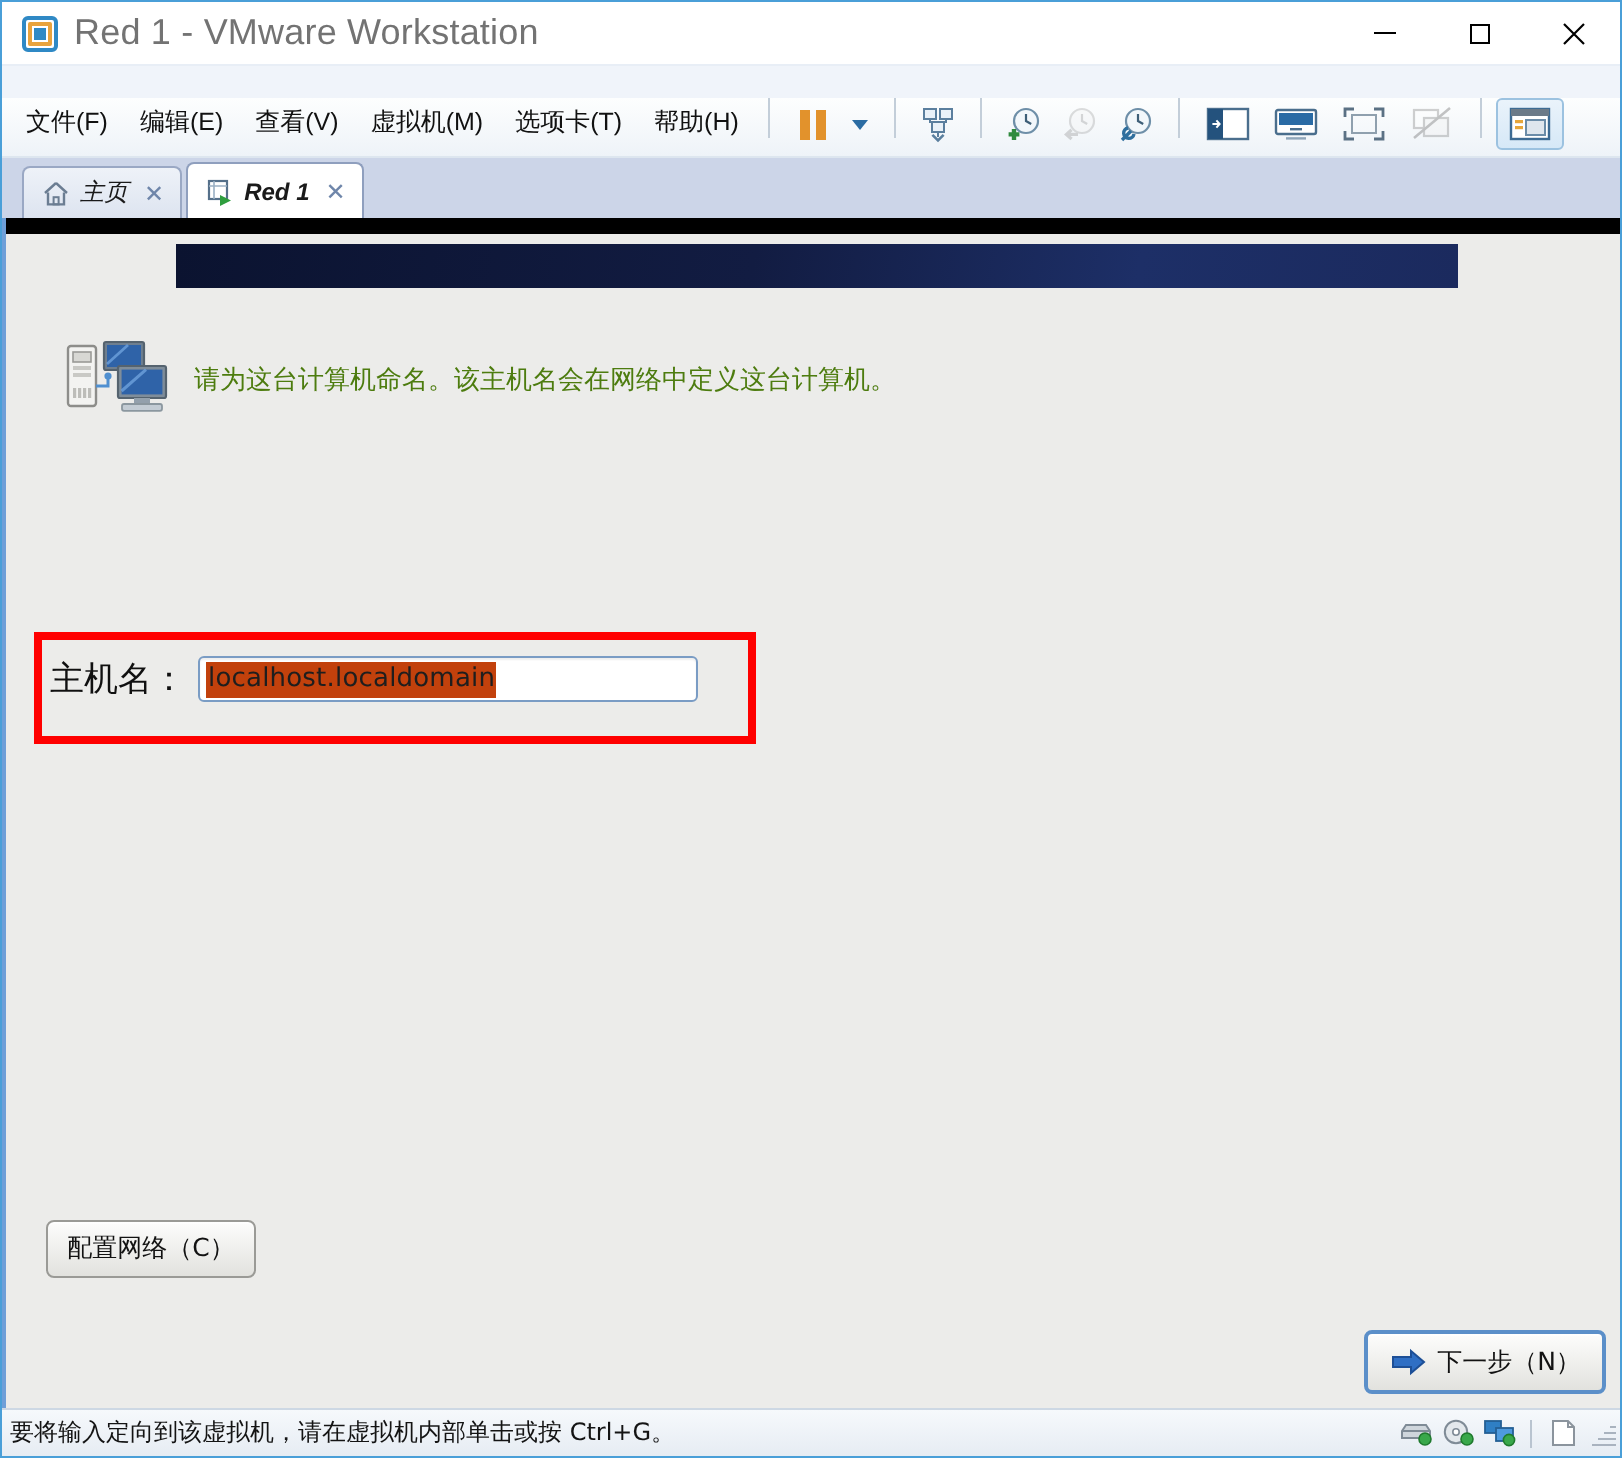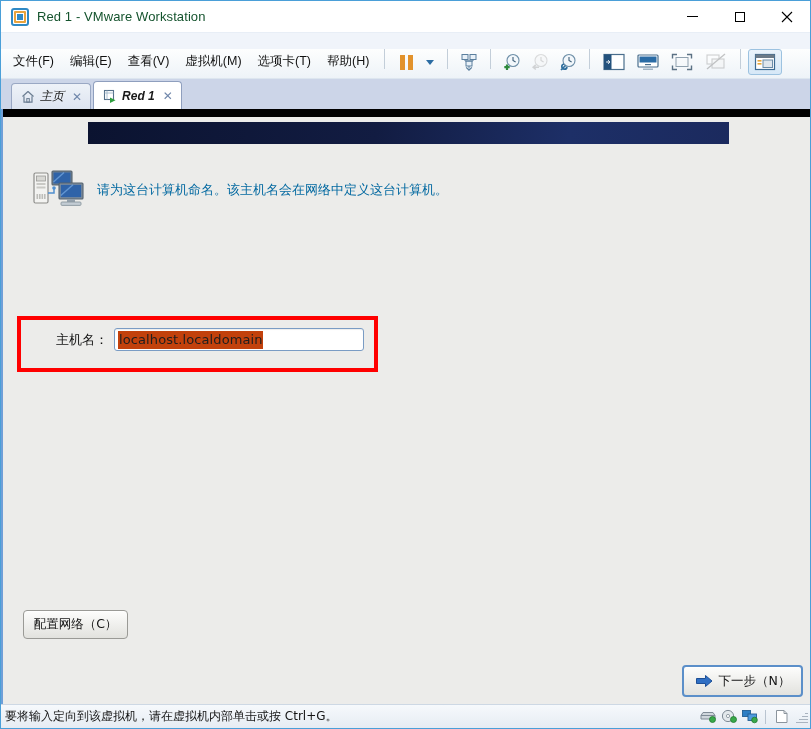--- a/index.html
+++ b/index.html
@@ -47,22 +47,22 @@
   .title-icon .sq-mid {
     position: absolute; inset: 3px;
     border: 2px solid #e8a33d;
     border-radius: 1px;
   }
   .title-icon .sq-in {
     position: absolute; inset: 6px;
     background: #2f89c5;
   }
   .title-text {
-    font-size: 13px;
-    color: #14532d;
+    font-size: 18px;
+    color: #737373;
     letter-spacing: .1px;
   }
   .title-spacer { flex: 1 1 auto; }
   .win-btns { display: flex; height: 32px; }
   .win-btn {
     width: 47px; height: 32px;
     display: flex; align-items: center; justify-content: center;
     font-size: 13px; color: #000;
     line-height: 1;
   }
@@ -187,21 +187,21 @@
   .desc-row {
     position: absolute;
     left: 30px;
     top: 52px;
     display: flex;
     align-items: center;
     gap: 10px;
   }
   .desc-text {
     font-size: 13px;
-    color: #0369a1;
+    color: #4d7c0f;
     white-space: nowrap;
     font-family: "DejaVu Sans", "Liberation Sans", sans-serif;
   }
 
   
   .ico-netpc { width: 54px; height: 42px; position: relative; flex: 0 0 54px; }
 
   
   .redbox {
     position: absolute;
@@ -215,25 +215,24 @@
   .host-row {
     position: absolute;
     left: 22px;
     top: 211px;
     display: flex;
     align-items: center;
     gap: 6px;
     z-index: 3;
   }
   .host-label {
-    font-size: 13px;
+    font-size: 17px;
     color: #101010;
     white-space: nowrap;
     font-family: Liberation Serif, serif;
-    margin-left: 31px;
   }
   .host-input {
     width: 250px;
     height: 23px;
     border: 1px solid #7a9cc4;
     border-radius: 3px;
     background: #ffffff;
     display: flex;
     align-items: center;
     padding: 0 3px;

